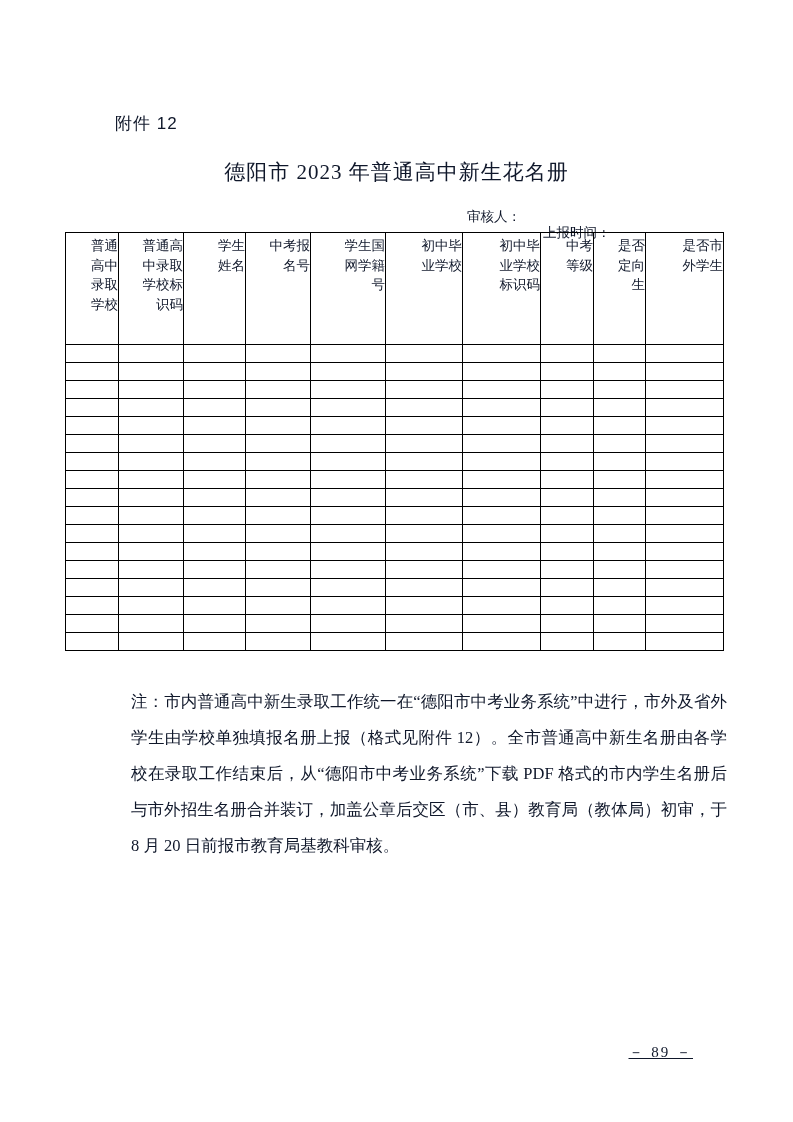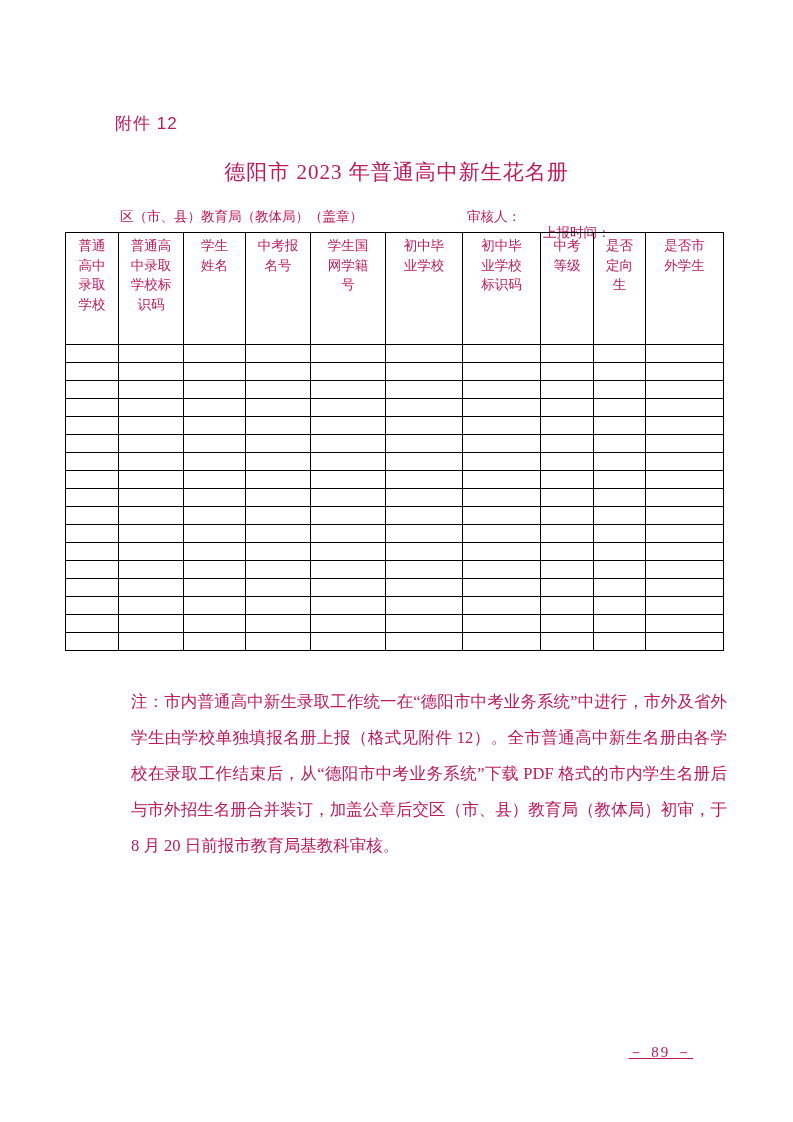--- a/index.html
+++ b/index.html
@@ -5,21 +5,21 @@
   html, body {
     margin: 0;
     padding: 0;
     background: #ffffff;
   }
   .page {
     position: relative;
     width: 793px;
     height: 1122px;
     background: #ffffff;
-    color: #be185d;
+    color: #0f172a;
     font-family: "Liberation Serif", "DejaVu Serif", serif;
     overflow: hidden;
   }
   .attachment-label {
     position: absolute;
     left: 115px;
     top: 112px;
     font-size: 17px;
     font-family: "Liberation Sans", "DejaVu Sans", sans-serif;
     letter-spacing: 1px;
@@ -61,21 +61,21 @@
     padding: 0;
   }
   table.roster thead tr {
     height: 112px;
   }
   table.roster th {
     font-weight: normal;
     font-size: 13.5px;
     line-height: 1.45;
     vertical-align: top;
-    text-align: center;
+    text-align: right;
     padding-top: 3px;
     white-space: pre-line;
   }
   table.roster tbody tr {
     height: 18px;
   }
   .note-paragraph {
     position: absolute;
     left: 115px;
     top: 668px;
@@ -97,21 +97,20 @@
 </head>
 <body>
 
 <div class="page">
 
   <div class="attachment-label">附件 12</div>
 
   <h1 class="doc-title">德阳市 2023 年普通高中新生花名册</h1>
 
   <div class="meta-line">
-    <span class="meta-issuer">区（市、县）教育局（教体局）（盖章）</span>
     <span class="meta-reviewer">审核人：</span>
     <span class="meta-report-time">上报时间：</span>
   </div>
 
   <table class="roster">
     <colgroup>
       <col style="width:53px">
       <col style="width:65px">
       <col style="width:62px">
       <col style="width:65px">

